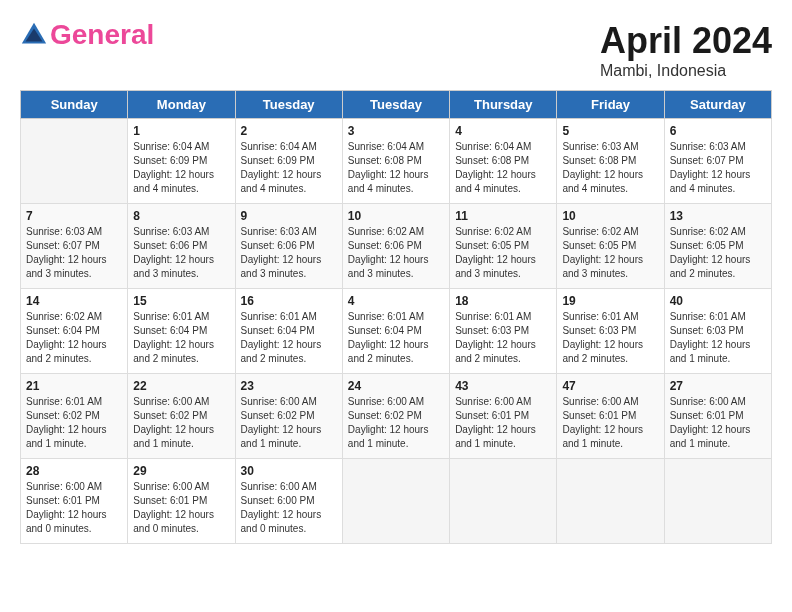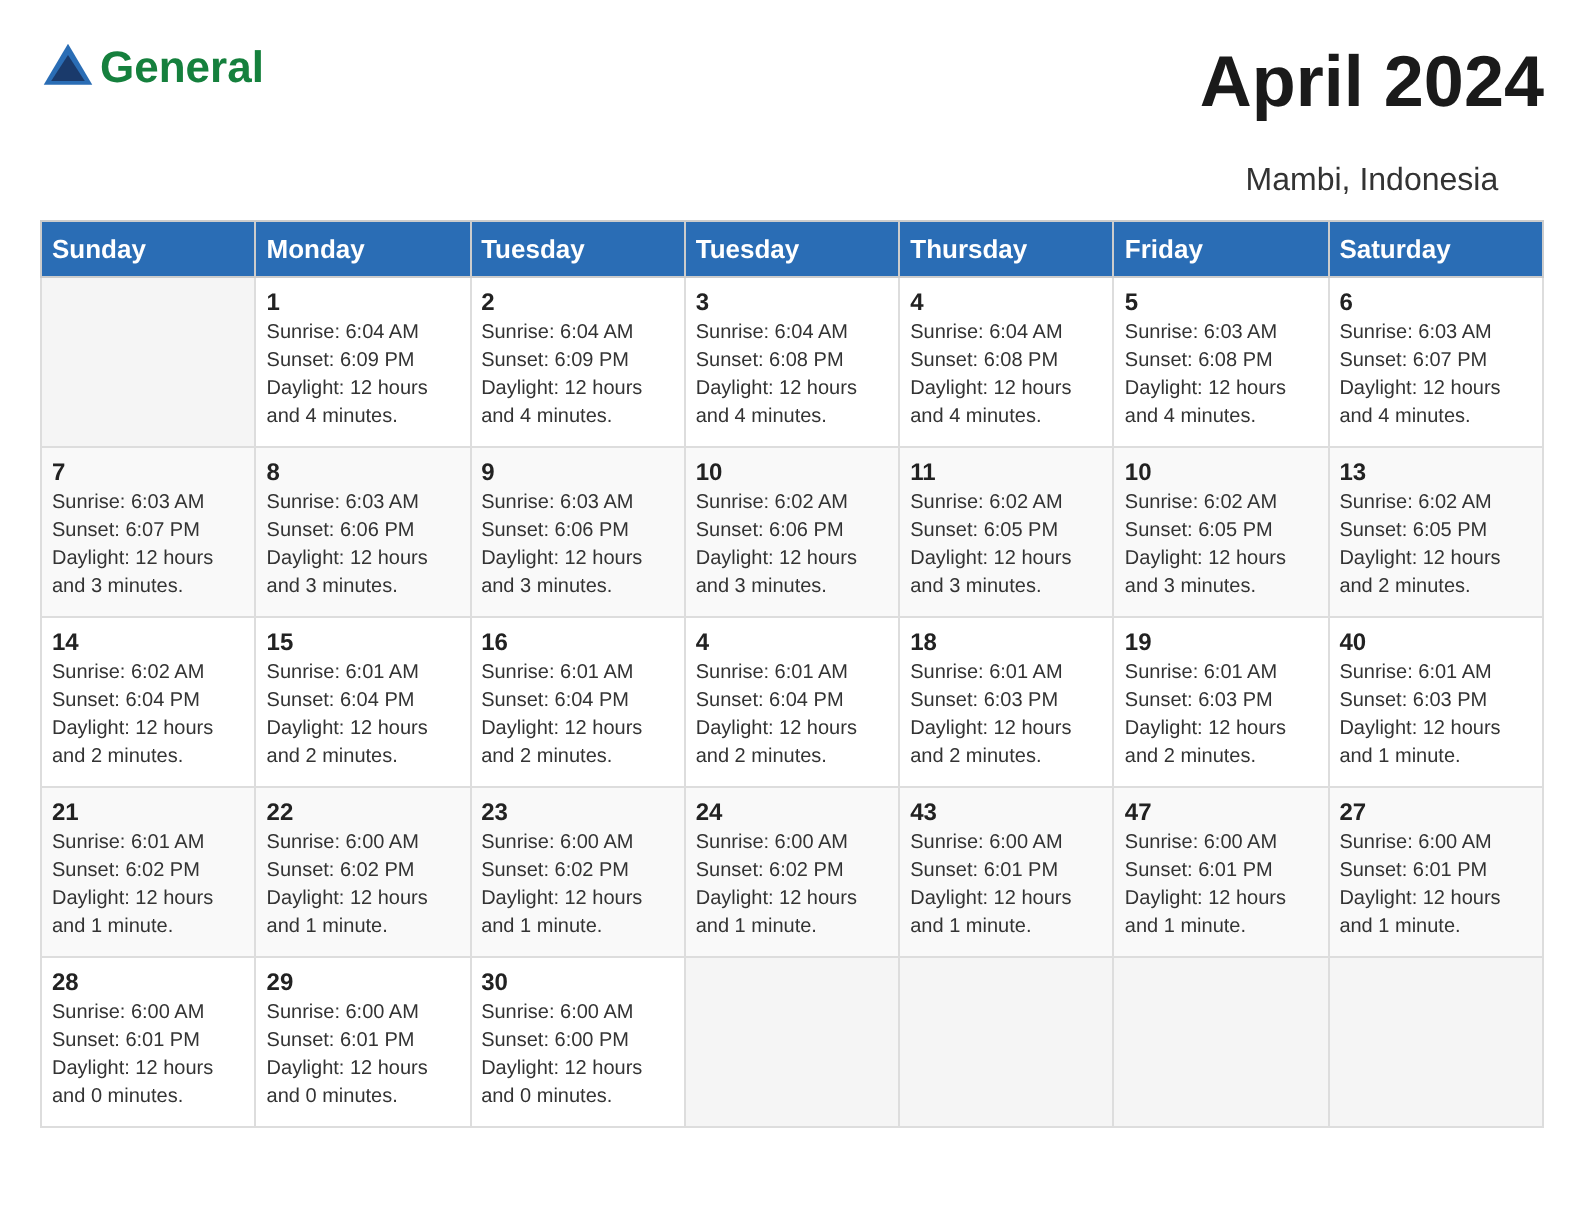--- a/index.html
+++ b/index.html
@@ -14,53 +14,52 @@
       display: flex;
       justify-content: space-between;
       align-items: flex-start;
       margin-bottom: 10px;
     }
     .logo {
       display: flex;
       align-items: center;
     }
     .logo-text {
-      font-size: 22px;
+      font-size: 28px;
       font-weight: bold;
-      color: #15803d;
+      color: #ec4899;
       line-height: 1.1;
     }
     .logo-icon {
       width: 28px;
       height: 28px;
       margin-right: 2px;
     }
     .title-block {
-      text-align: center;
+      text-align: left;
     }
     .month-title {
       font-size: 36px;
       font-weight: bold;
       color: #1a1a1a;
     }
     .location {
       font-size: 16px;
       color: #333;
-      margin-top: 20px;
     }
     table {
       width: 100%;
       border-collapse: collapse;
       font-size: 11px;
     }
     thead tr th {
       background-color: #2a6db5;
       color: #fff;
       padding: 6px 5px;
-      text-align: left;
+      text-align: center;
       font-size: 13px;
       font-weight: bold;
       border: 1px solid #ccc;
     }
     tbody tr td {
       vertical-align: top;
       padding: 5px 5px;
       border: 1px solid #ddd;
       min-height: 80px;
       height: 85px;

